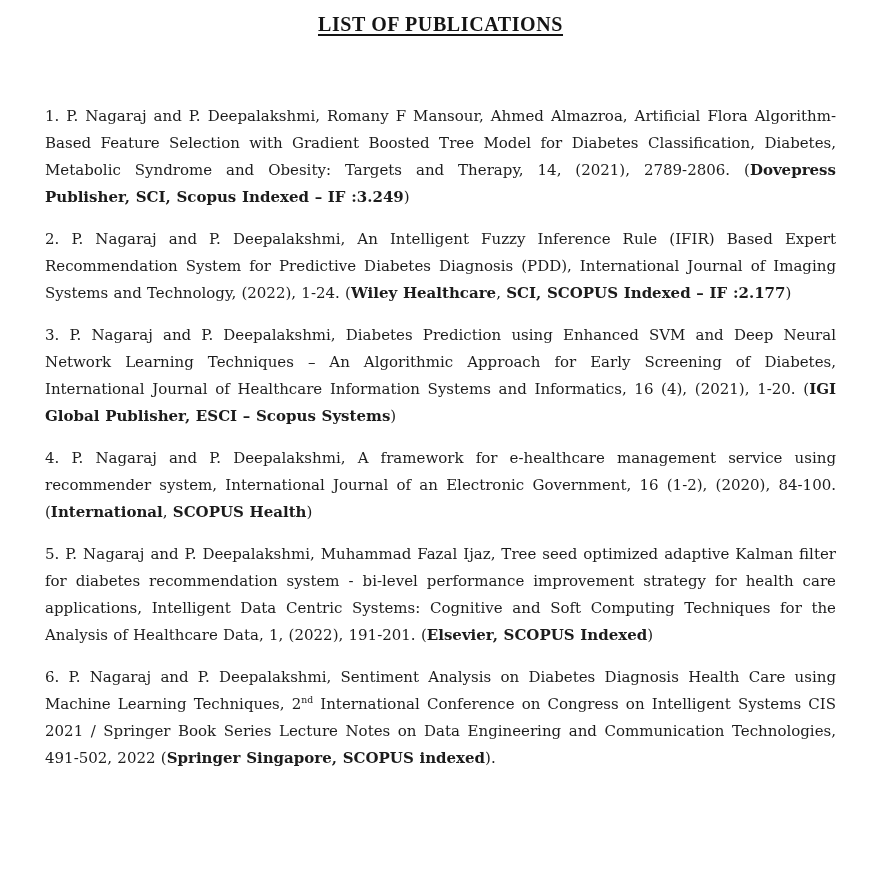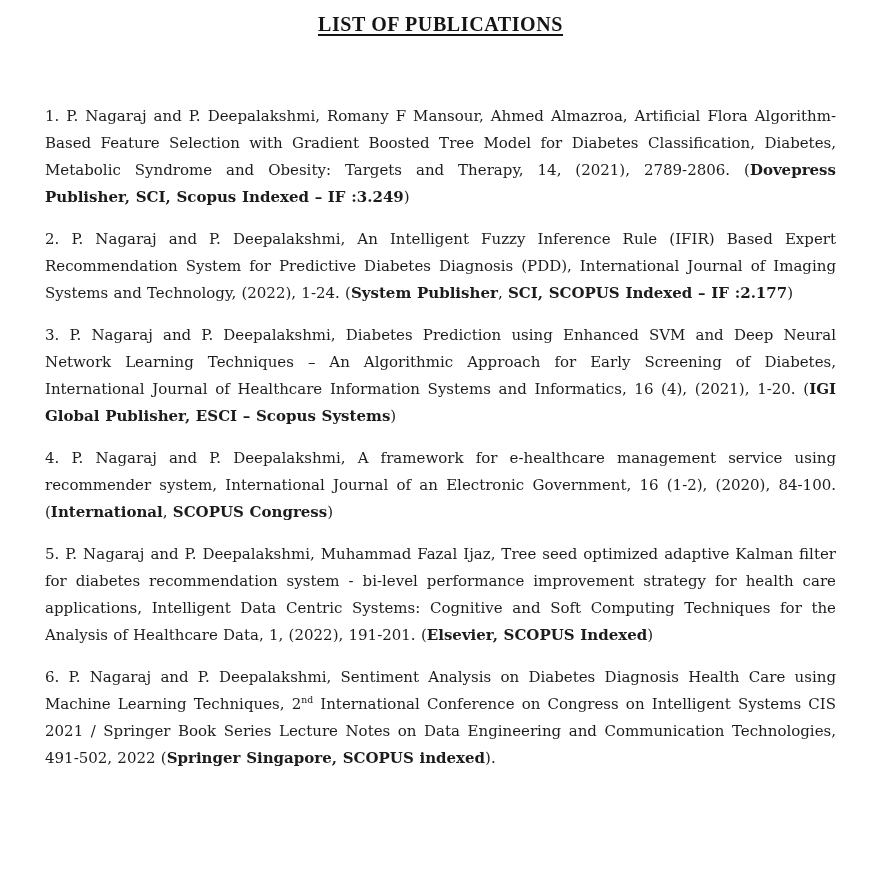--- a/index.html
+++ b/index.html
@@ -52,19 +52,19 @@
     vertical-align: super;
   }
 </style>
 </head>
 <body>
 
 <div class="page">
   <h1 class="doc-title">LIST OF PUBLICATIONS</h1>
   <div class="pub-list" id="publications">
       <p class="pub"><span>1. P. Nagaraj and P. Deepalakshmi, Romany F Mansour, Ahmed Almazroa, Artificial Flora Algorithm-Based Feature Selection with Gradient Boosted Tree Model for Diabetes Classification, Diabetes, Metabolic Syndrome and Obesity: Targets and Therapy, 14, (2021), 2789-2806. (</span><span class="b">Dovepress Publisher, SCI, Scopus Indexed – IF :3.249</span><span>)</span></p>
-      <p class="pub"><span>2. P. Nagaraj and P. Deepalakshmi, An Intelligent Fuzzy Inference Rule (IFIR) Based Expert Recommendation System for Predictive Diabetes Diagnosis (PDD), International Journal of Imaging Systems and Technology, (2022), 1-24. (</span><span class="b">System Publisher</span><span>, </span><span class="b">SCI, SCOPUS Indexed – IF :2.177</span><span>)</span></p>
+      <p class="pub"><span>2. P. Nagaraj and P. Deepalakshmi, An Intelligent Fuzzy Inference Rule (IFIR) Based Expert Recommendation System for Predictive Diabetes Diagnosis (PDD), International Journal of Imaging Systems and Technology, (2022), 1-24. (</span><span class="b">Wiley Healthcare</span><span>, </span><span class="b">SCI, SCOPUS Indexed – IF :2.177</span><span>)</span></p>
       <p class="pub"><span>3. P. Nagaraj and P. Deepalakshmi, Diabetes Prediction using Enhanced SVM and Deep Neural Network Learning Techniques – An Algorithmic Approach for Early Screening of Diabetes, International Journal of Healthcare Information Systems and Informatics, 16 (4), (2021), 1-20. (</span><span class="b">IGI Global Publisher, ESCI – Scopus Systems</span><span>)</span></p>
-      <p class="pub"><span>4. P. Nagaraj and P. Deepalakshmi, A framework for e-healthcare management service using recommender system, International Journal of an Electronic Government, 16 (1-2), (2020), 84-100. (</span><span class="b">International</span><span>, </span><span class="b">SCOPUS Congress</span><span>)</span></p>
+      <p class="pub"><span>4. P. Nagaraj and P. Deepalakshmi, A framework for e-healthcare management service using recommender system, International Journal of an Electronic Government, 16 (1-2), (2020), 84-100. (</span><span class="b">International</span><span>, </span><span class="b">SCOPUS Health</span><span>)</span></p>
       <p class="pub"><span>5. P. Nagaraj and P. Deepalakshmi, Muhammad Fazal Ijaz, Tree seed optimized adaptive Kalman filter for diabetes recommendation system - bi-level performance improvement strategy for health care applications, Intelligent Data Centric Systems: Cognitive and Soft Computing Techniques for the Analysis of Healthcare Data, 1, (2022), 191-201. (</span><span class="b">Elsevier,  SCOPUS Indexed</span><span>)</span></p>
       <p class="pub"><span>6. P. Nagaraj and P. Deepalakshmi, Sentiment Analysis on Diabetes Diagnosis Health Care using Machine Learning Techniques, 2</span><sup>nd</sup><span> International Conference on Congress on Intelligent Systems CIS 2021 / Springer Book Series Lecture Notes on Data Engineering and Communication Technologies, 491-502, 2022 (</span><span class="b">Springer Singapore, SCOPUS indexed</span><span>).</span></p>
     </div>
 </div>
 
 </body></html>

